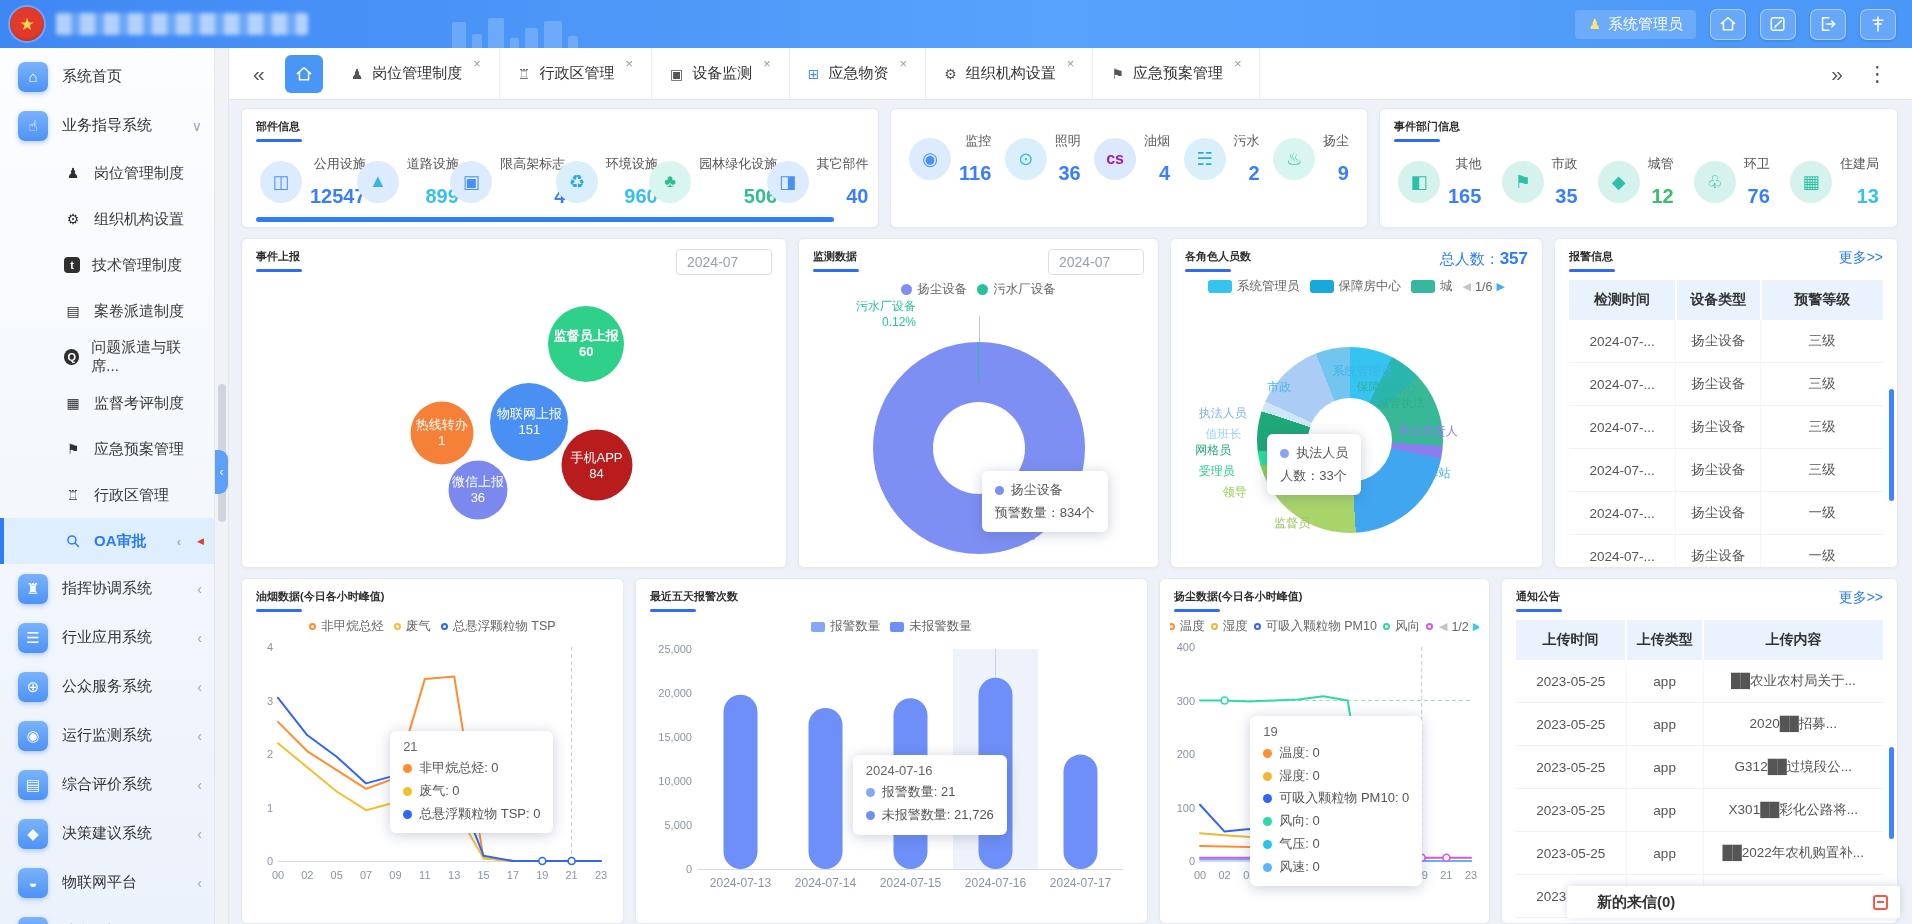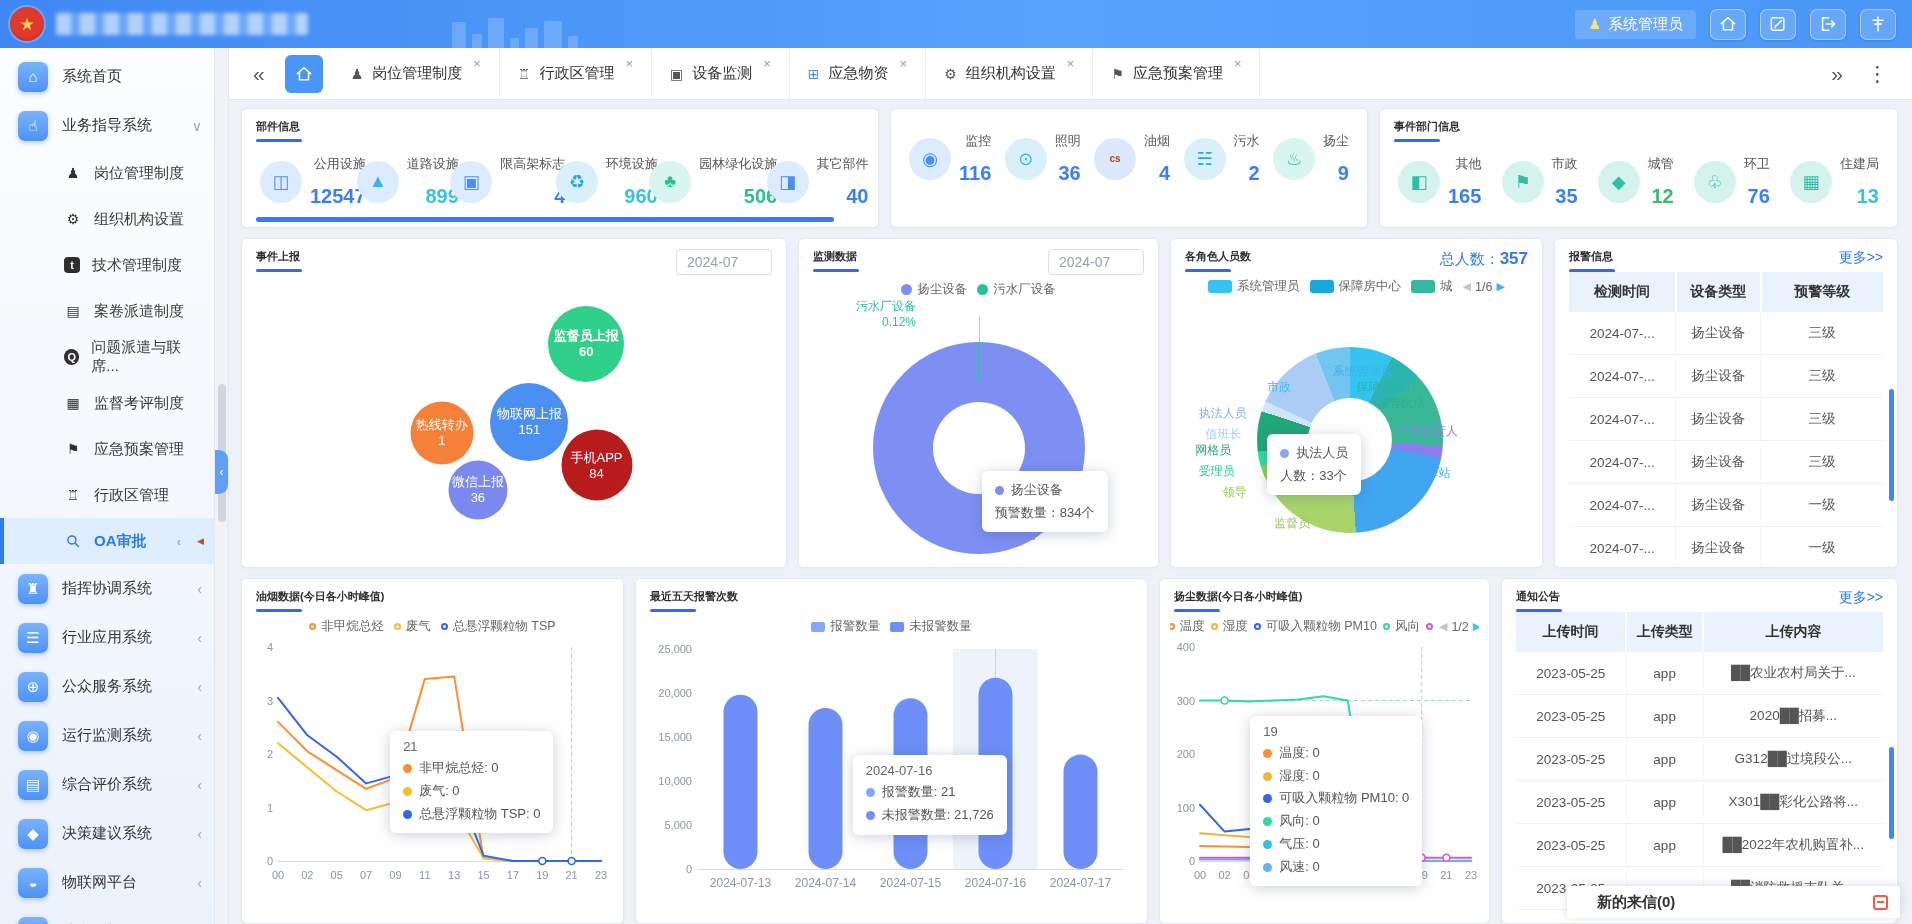--- a/index.html
+++ b/index.html
@@ -82,21 +82,21 @@
   .donut{position:absolute;border-radius:50%;}
   .hole{position:absolute;background:#fff;border-radius:50%;}
   .dlabel{position:absolute;font-size:12px;white-space:nowrap;}
   .connector{position:absolute;width:1px;background:#b9c6ea;}
   
   .tip{position:absolute;background:#fff;border-radius:6px;box-shadow:0 2px 14px rgba(60,80,120,.28);padding:8px 13px;font-size:13px;color:#555;z-index:5;white-space:nowrap;}
   .tip .t{color:#666;margin-bottom:3px;}
   .tip .r{display:flex;align-items:center;gap:7px;line-height:1.75;}
   .tip .dot{width:9px;height:9px;border-radius:50%;flex:0 0 auto;}
   
-  .dtable{width:100%;border-collapse:collapse;table-layout:fixed;}
+  .dtable{width:100%;border-collapse:collapse;margin-top:8px;table-layout:fixed;}
   .dtable th{background:#e9f2fd;color:#333;font-weight:700;font-size:14px;padding:11px 2px;border-left:2px solid #fff;white-space:nowrap;}
   .dtable th:first-child{border-left:0;}
   .dtable td{color:#555;font-size:13.5px;text-align:center;padding:12px 3px;border-bottom:1px solid #eef1f6;border-left:1px solid #f3f6fa;white-space:nowrap;overflow:hidden;}
   .dtable td:first-child{border-left:0;}
   .vscroll{position:absolute;right:3px;width:5px;border-radius:3px;background:#3f87f8;}
   svg text{font-family:"Liberation Sans","DejaVu Sans",sans-serif;}
   
   .mailbar{position:absolute;right:12px;bottom:6px;width:333px;height:32px;background:#fff;box-shadow:0 -1px 8px rgba(100,120,160,.25);display:flex;align-items:center;padding:0 12px 0 30px;font-weight:700;color:#333;font-size:15px;border-radius:2px;z-index:6;}
   .minus-ico{margin-left:auto;width:15px;height:15px;border:2px solid #f25a4a;border-radius:3px;position:relative;cursor:pointer;}
   .minus-ico::after{content:"";position:absolute;left:2px;right:2px;top:50%;height:2px;margin-top:-1px;background:#f25a4a;}
@@ -353,21 +353,21 @@
                 </span>
               </div>
               <div class="stat">
                 <span class="sico" style="background: rgb(217, 240, 250); color: rgb(54, 184, 232);">⊙</span>
                 <span class="scol">
                   <span class="slabel">照明</span>
                   <span class="svalue" style="color: rgb(58, 127, 247);">36</span>
                 </span>
               </div>
               <div class="stat">
-                <span class="sico" style="background: rgb(220, 232, 251); color: #c2410c; font-size: 10px; font-weight: 700;">cs</span>
+                <span class="sico" style="background: rgb(220, 232, 251); color: #a21caf; font-size: 16px; font-weight: 700;">cs</span>
                 <span class="scol">
                   <span class="slabel">油烟</span>
                   <span class="svalue" style="color: rgb(58, 127, 247);">4</span>
                 </span>
               </div>
               <div class="stat">
                 <span class="sico" style="background: rgb(217, 239, 250); color: rgb(42, 168, 224);">☵</span>
                 <span class="scol">
                   <span class="slabel">污水</span>
                   <span class="svalue" style="color: rgb(58, 127, 247);">2</span>

